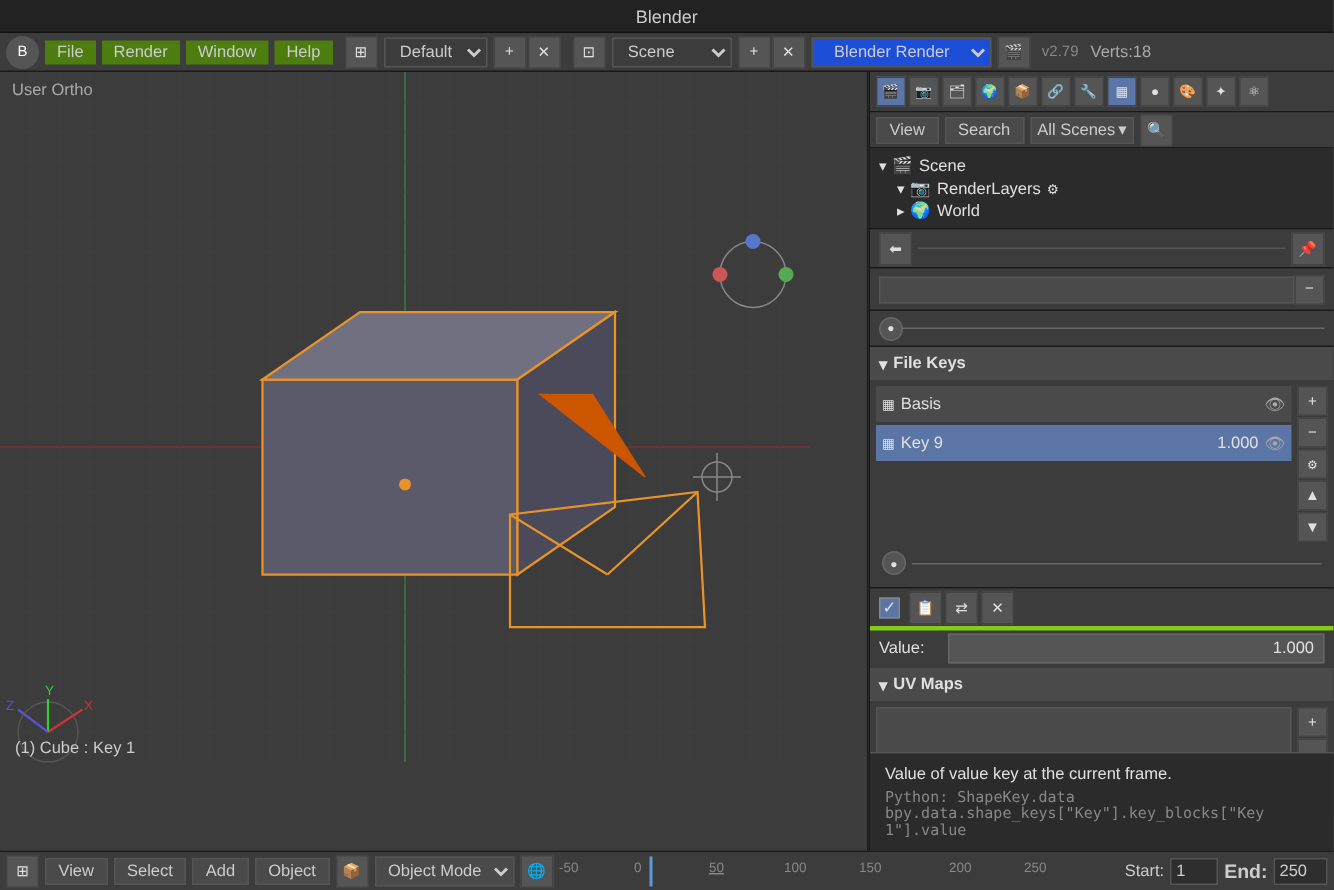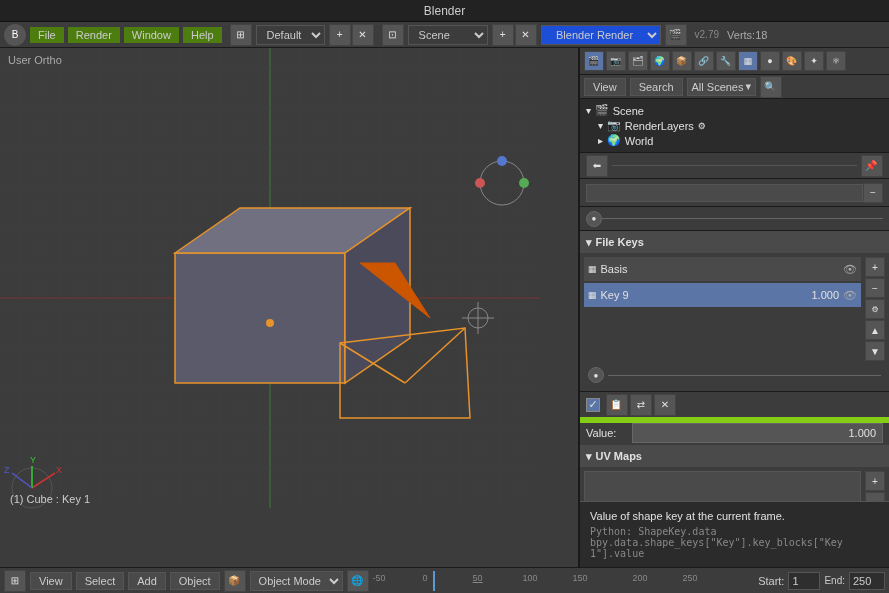--- a/index.html
+++ b/index.html
@@ -102,21 +102,21 @@
       background: #3c3c3c; border-top: 1px solid #1a1a1a;
     }
     .checkbox { width: 14px; height: 14px; background: #5b76a6; border: 1px solid #888; display: flex; align-items: center; justify-content: center; cursor: pointer; }
     .relative-label { font-size: 11px; color: #e0e0e0; flex: 1; }
     .relative-btns { display: flex; gap: 2px; }
     .rel-btn { width: 22px; height: 22px; background: #555; display: flex; align-items: center; justify-content: center; font-size: 10px; cursor: pointer; border: 1px solid #444; }
 
     
     .value-row {
       display: flex; align-items: center; height: 26px; padding: 0 6px; gap: 6px;
-      background: #3c3c3c; border-top: 6px solid #84cc16;
+      background: #3c3c3c; border-top: 3px solid #84cc16;
     }
     .value-label { font-size: 11px; color: #e0e0e0; min-width: 40px; }
     .value-field {
       flex: 1; background: #555; border: 1px solid #666; height: 20px;
       display: flex; align-items: center; padding: 0 6px; font-size: 11px; color: #e0e0e0; cursor: pointer;
       justify-content: flex-end;
     }
 
     
     .tooltip {
@@ -415,21 +415,21 @@
 
         <div class="value-row">
           <span class="value-label">Value:</span>
           <div class="value-field">
             <span>1.000</span>
           </div>
         </div>
       </div>
 
       <div class="tooltip">
-        <div class="tooltip-title">Value of shape key at the current frame.</div>
+        <div class="tooltip-title">Value of value key at the current frame.</div>
         <div class="tooltip-python">
           <span>Python:</span>
           <span>ShapeKey.data</span>
         </div>
         <div class="tooltip-python">bpy.data.shape_keys["Key"].key_blocks["Key 1"].value</div>
       </div>
 
       <div class="section uv-section">
         <div class="section-header">
           <span class="arrow">▾</span>
@@ -481,17 +481,17 @@
     <span class="tnum" style="left:150px;">100</span>
     <span class="tnum" style="left:200px;">150</span>
     <span class="tnum" style="left:260px;">200</span>
     <span class="tnum" style="left:310px;">250</span>
     <div class="timeline-cursor" style="left:60px;"></div>
   </div>
   <span style="color:#ccc;font-size:11px;">Start:</span>
   <div style="background:#2e2e2e;border:1px solid #555;width:32px;height:18px;display:flex;align-items:center;padding:0 3px;font-size:11px;color:#ccc;">
     <span>1</span>
   </div>
-  <span style="color:#ccc;font-size:10px;">End:</span>
+  <span style="color:#ccc;font-size:13px;font-weight:bold;">End:</span>
   <div style="background:#2e2e2e;border:1px solid #555;width:36px;height:18px;display:flex;align-items:center;padding:0 3px;font-size:11px;color:#ccc;">
     <span>250</span>
   </div>
 </div>
 
 </body></html>

